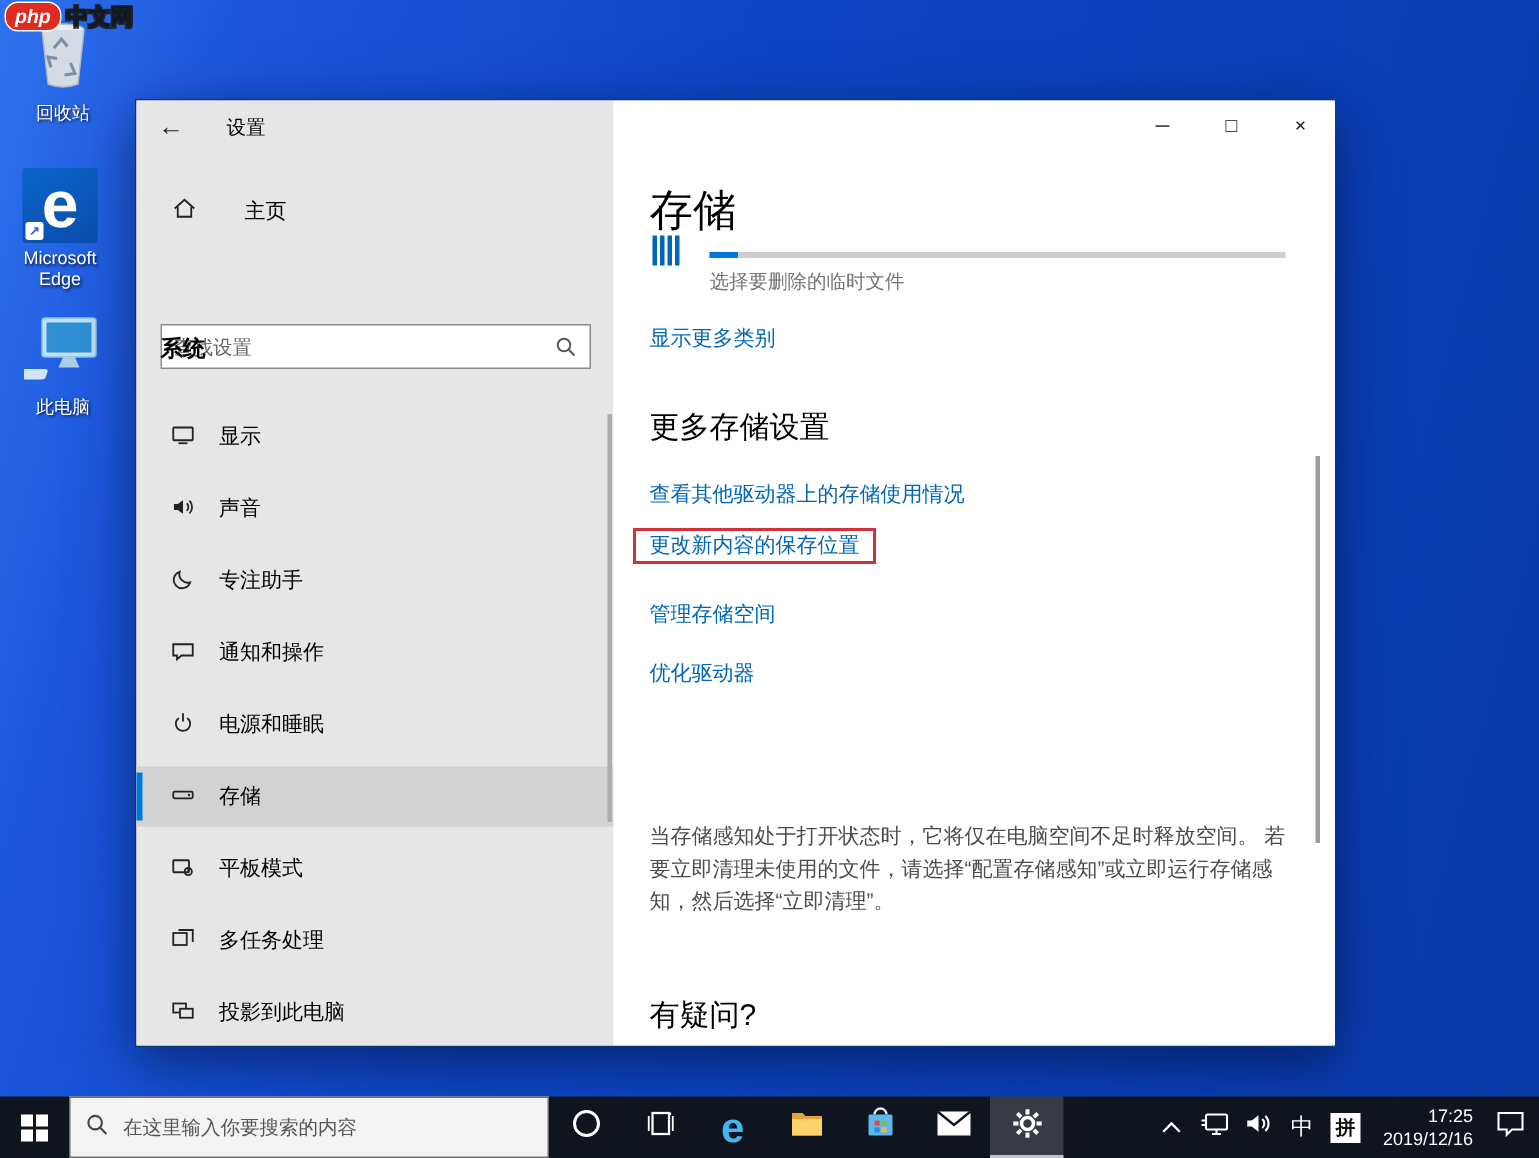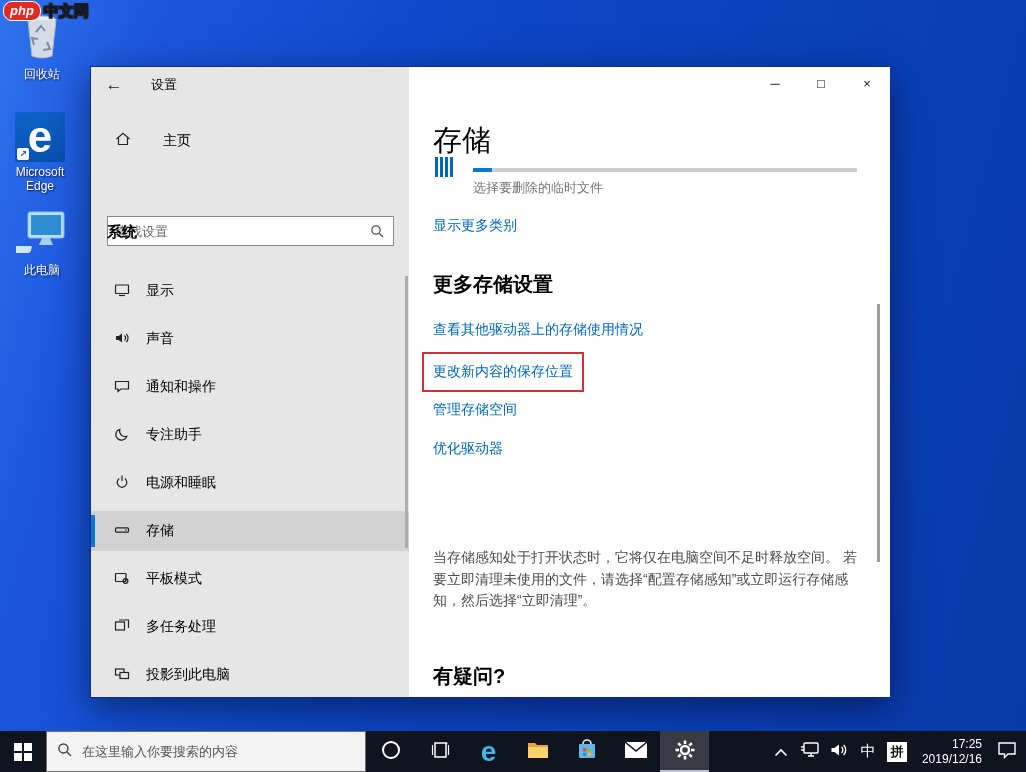--- a/index.html
+++ b/index.html
@@ -69,23 +69,23 @@
 
   
   .page-title { position:absolute; left:24px; top:54px; font-size:29px; font-weight:400; color:#000; }
   .gauge-icon { position:absolute; left:26px; top:90px; display:flex; gap:2px; align-items:flex-end; }
   .gauge-icon i { display:block; width:3px; height:20px; background:#0067b8; }
   .progress { position:absolute; left:64px; top:101px; width:384px; height:4px; background:#cdcdcd; }
   .progress .fill { height:100%; background:#0078d7; }
   .gauge-caption { position:absolute; left:64px; top:112px; font-size:13px; color:#757575; }
   .link { color:#0067b8; font-size:14px; cursor:pointer; }
   .show-more { position:absolute; left:24px; top:150px; }
-  .h2 { position:absolute; left:24px; font-size:20px; font-weight:700; color:#000; }
+  .h2 { position:absolute; left:24px; font-size:20px; font-weight:400; color:#000; }
   .link-row1 { position:absolute; left:24px; top:254px; }
-  .red-box { position:absolute; left:13px; top:285px; width:162px; height:40px;
+  .red-box { position:absolute; left:13px; top:285px; width:162px; height:24px;
     border:2px solid #cf3339; display:flex; align-items:center; padding-left:9px; }
   .link-row3 { position:absolute; left:24px; top:334px; }
   .link-row4 { position:absolute; left:24px; top:373px; }
   .body-text { position:absolute; left:24px; top:480px; width:428px; font-size:14px;
     line-height:1.55; color:#4c4c4c; }
 
   
   .taskbar { position:absolute; left:0; bottom:0; width:100%; height:41px; background:#10141f;
     display:flex; align-items:stretch; z-index:10; }
   .tb-btn { width:46px; display:flex; align-items:center; justify-content:center; cursor:pointer; }
@@ -190,30 +190,30 @@
           <svg width="16" height="16" viewBox="0 0 16 16" fill="none" stroke="#222" stroke-width="1.2">
             <path d="M2 6v4h2.5L8 12.5v-9L4.5 6H2z" fill="#222" stroke="none"></path>
             <path d="M10.5 5.5a3.4 3.4 0 0 1 0 5"></path>
               <path d="M12.3 3.8a6 6 0 0 1 0 8.4"></path>
           </svg></span>
         <span>声音</span>
       </div>
       <div class="nav-item">
         <span>
           <svg width="16" height="16" viewBox="0 0 16 16" fill="none" stroke="#222" stroke-width="1.2">
+            <path d="M12.8 10.2A5.6 5.6 0 0 1 5.8 3.2 5.6 5.6 0 1 0 12.8 10.2z"></path>
+          </svg></span>
+        <span>专注助手</span>
+      </div>
+      <div class="nav-item">
+        <span>
+          <svg width="16" height="16" viewBox="0 0 16 16" fill="none" stroke="#222" stroke-width="1.2">
             <path d="M1.5 3.5h13v7.5H7L4 13.5V11H1.5z"></path>
           </svg></span>
         <span>通知和操作</span>
-      </div>
-      <div class="nav-item">
-        <span>
-          <svg width="16" height="16" viewBox="0 0 16 16" fill="none" stroke="#222" stroke-width="1.2">
-            <path d="M12.8 10.2A5.6 5.6 0 0 1 5.8 3.2 5.6 5.6 0 1 0 12.8 10.2z"></path>
-          </svg></span>
-        <span>专注助手</span>
       </div>
       <div class="nav-item">
         <span>
           <svg width="16" height="16" viewBox="0 0 16 16" fill="none" stroke="#222" stroke-width="1.2">
             <path d="M5.2 4.6a4.8 4.8 0 1 0 5.6 0"></path>
               <line x1="8" y1="1.5" x2="8" y2="7"></line>
           </svg></span>
         <span>电源和睡眠</span>
       </div>
       <div class="nav-item selected">

